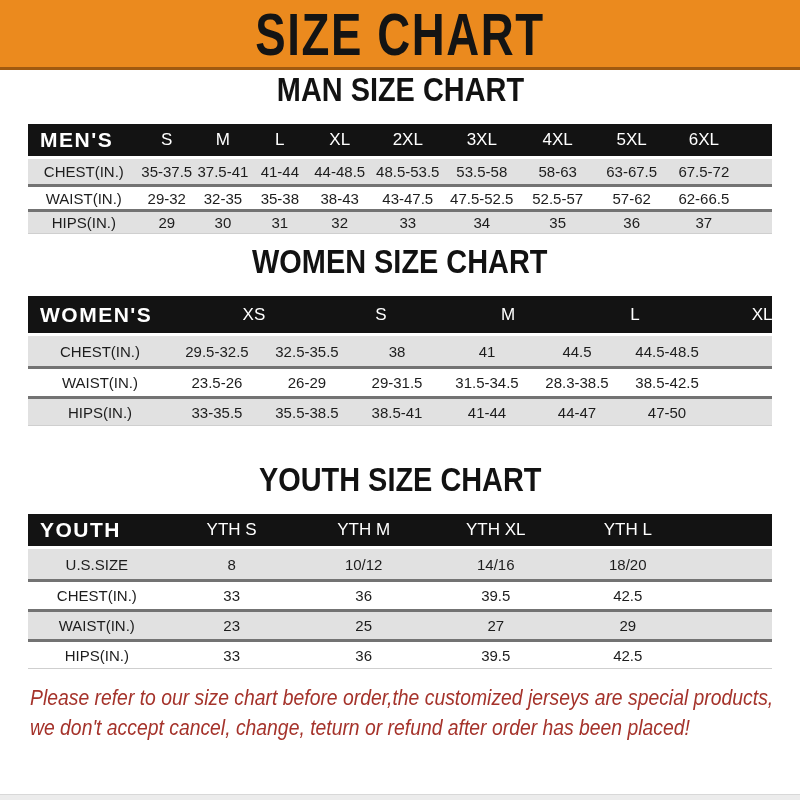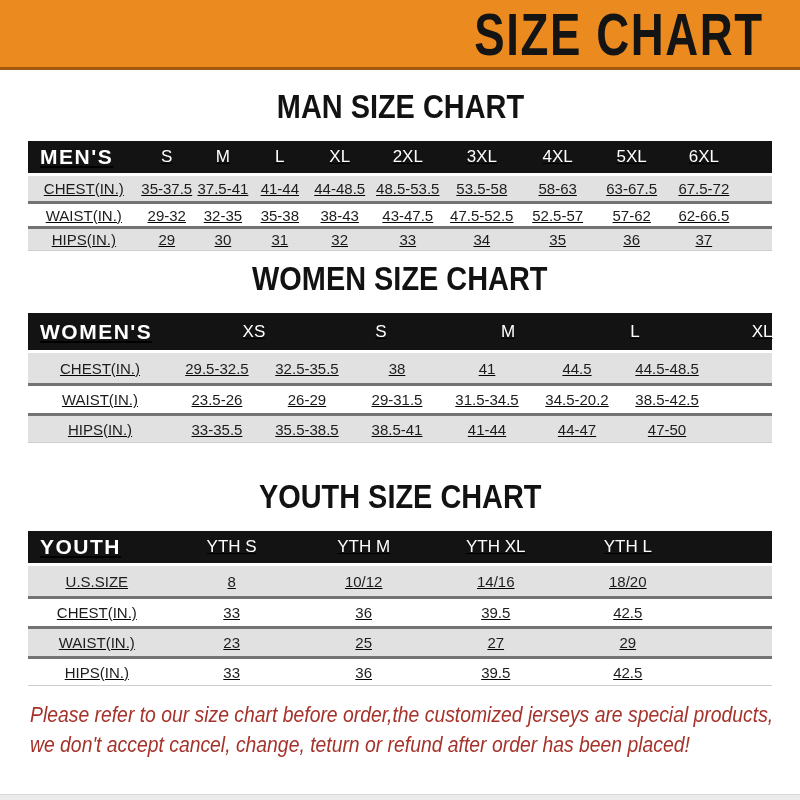--- a/index.html
+++ b/index.html
@@ -9,21 +9,21 @@
     background: #ffffff;
     position: relative;
     overflow: hidden;
   }
   .banner {
     height: 70px;
     background: #EB8A1E;
     border-bottom: 3px solid #A05A10;
     display: flex;
     align-items: center;
-    justify-content: flex-end;
+    justify-content: center;
   }
   .banner-title {
     display: inline-block;
     font-size: 57px;
     font-weight: 700;
     color: #141414;
     letter-spacing: 2px;
     transform: scale(0.80, 1.04);
     transform-origin: center;
     white-space: nowrap;
@@ -34,25 +34,25 @@
   }
   .section-title span {
     display: inline-block;
     font-size: 34px;
     font-weight: 700;
     color: #121212;
     letter-spacing: 0px;
     transform: scaleX(0.85);
     transform-origin: center;
   }
-  .st-men   { margin-top: 17px; }
+  .st-men   { }
   .st-women { margin-top: 8px; }
   .st-youth { margin-top: 34px; }
 
-  .tbl { width: 744px; margin: 15px auto 8px auto; text-decoration: underline; }
+  .tbl { width: 744px; margin: 15px auto 8px auto; }
   .trow { display: grid; }
   .cell {
     display: flex;
     align-items: center;
     justify-content: center;
     font-size: 15px;
     color: #1d1d1d;
     white-space: nowrap;
     overflow: hidden;
   }
@@ -195,21 +195,21 @@
       <div class="cell">44.5</div>
       <div class="cell">44.5-48.5</div>
       <div class="cell"></div>
     </div>
     <div class="trow drow white sep">
       <div class="cell rlabel">WAIST(IN.)</div>
       <div class="cell">23.5-26</div>
       <div class="cell">26-29</div>
       <div class="cell">29-31.5</div>
       <div class="cell">31.5-34.5</div>
-      <div class="cell">34.5-20.2</div>
+      <div class="cell">28.3-38.5</div>
       <div class="cell">38.5-42.5</div>
       <div class="cell"></div>
     </div>
     <div class="trow drow gray sep last">
       <div class="cell rlabel">HIPS(IN.)</div>
       <div class="cell">33-35.5</div>
       <div class="cell">35.5-38.5</div>
       <div class="cell">38.5-41</div>
       <div class="cell">41-44</div>
       <div class="cell">44-47</div>

